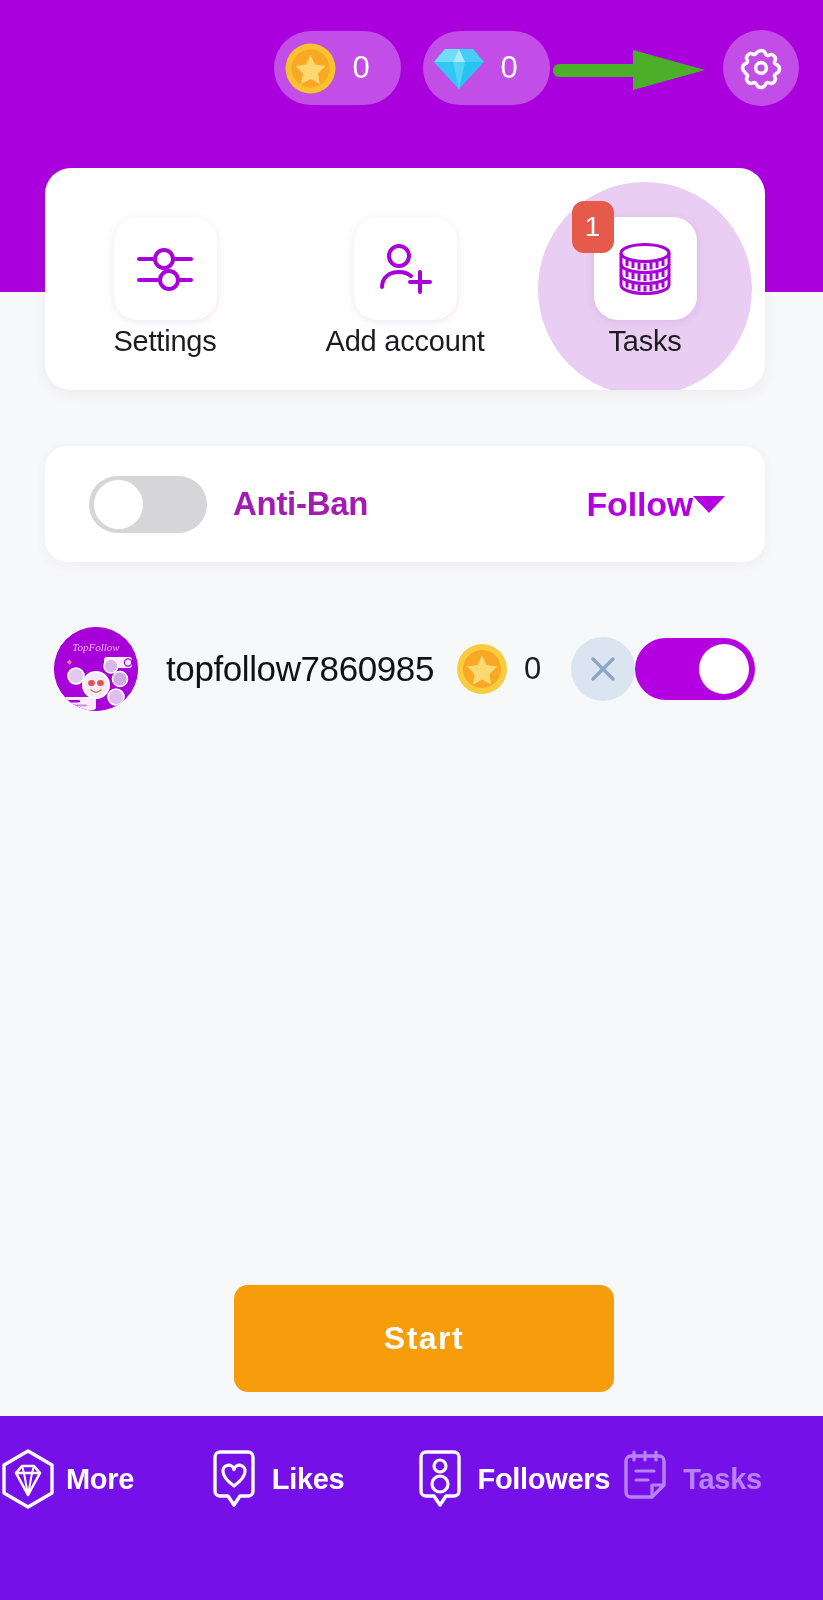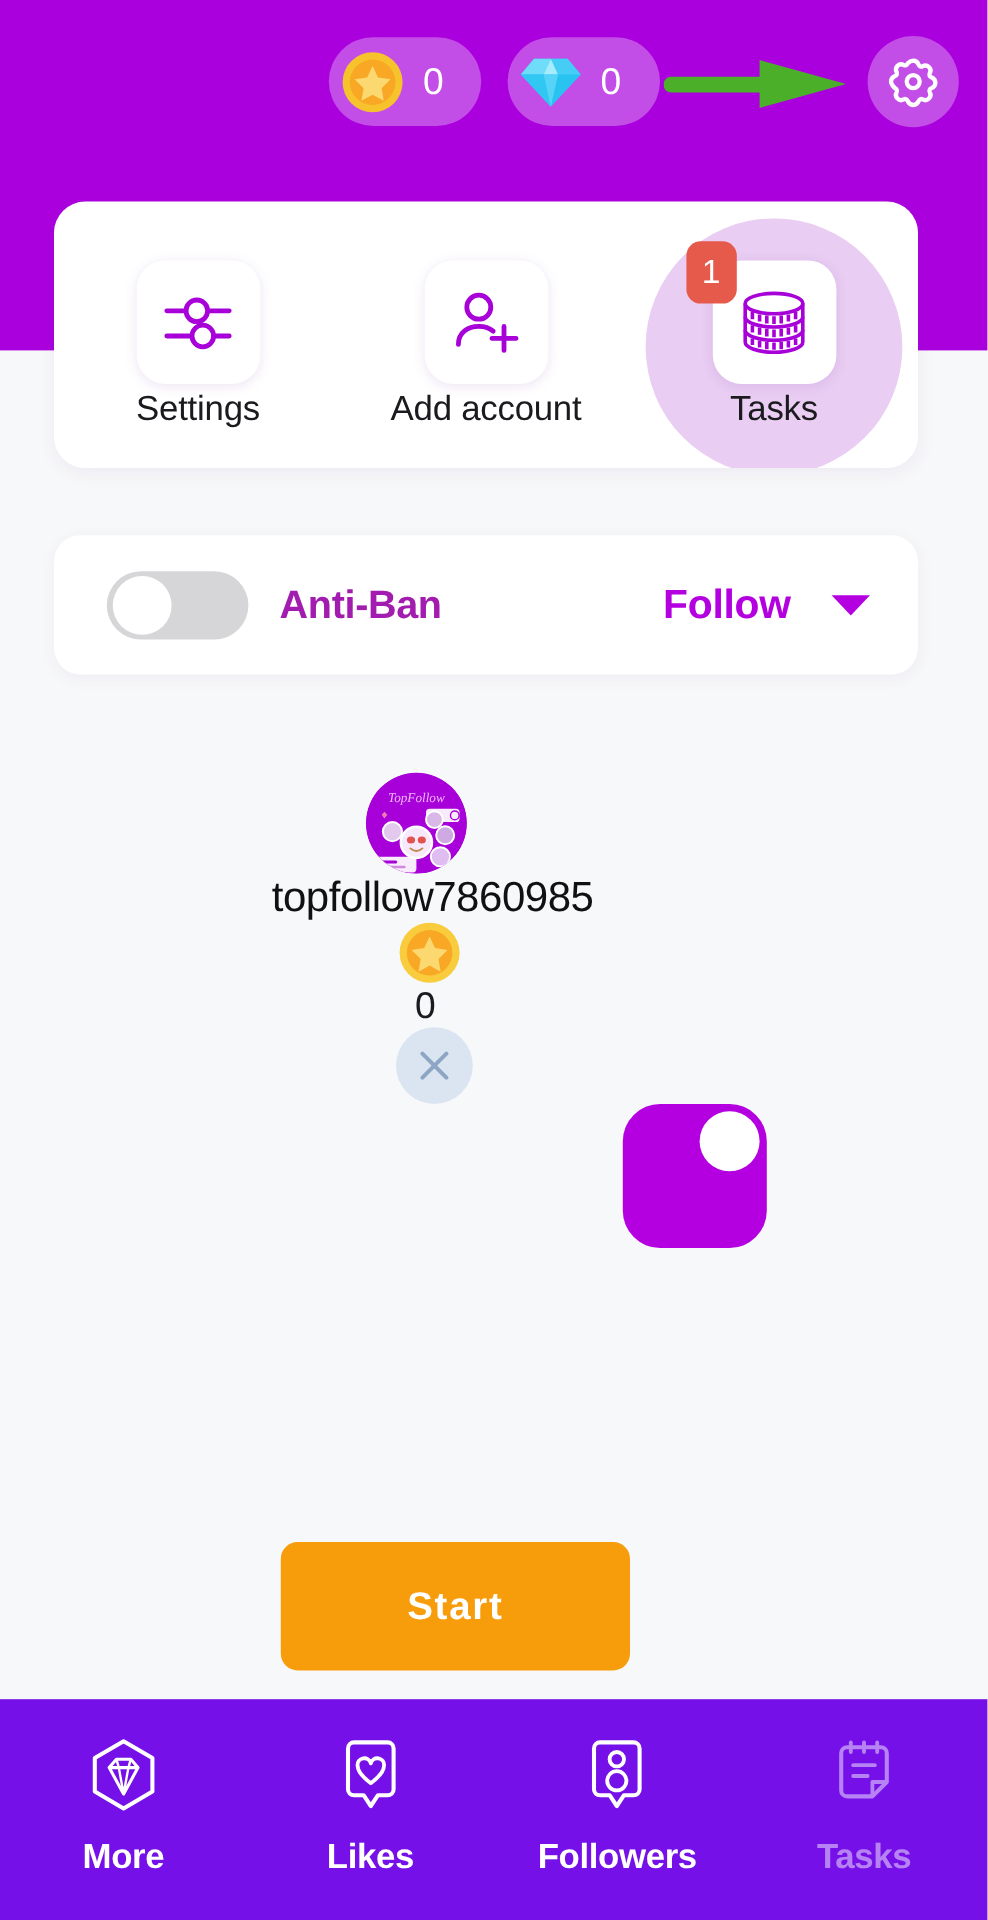--- a/index.html
+++ b/index.html
@@ -198,47 +198,45 @@
     font-size: 33px;
     color: #a21caf;
     font-weight: 700;
     letter-spacing: -0.3px;
   }
 
   .mode-wrap {
     margin-left: auto;
     display: flex;
     align-items: center;
-    gap: 34px;
   }
   .mode-value {
     font-size: 34px;
     color: #b400e0;
     font-weight: bold;
     letter-spacing: -0.2px;
   }
   .caret {
     width: 0; height: 0;
     border-left: 16px solid transparent;
     border-right: 16px solid transparent;
     border-top: 17px solid #b400e0;
   }
 
   
   .account-row {
     position: absolute;
-    top: 644px;
+    top: 619px;
     left: 0;
     width: 691px;
     height: 100px;
     display: flex;
     align-items: center;
     padding: 0 52px 0 54px;
     z-index: 2;
-    flex-direction: column;
   }
 
   .avatar {
     width: 84px; height: 84px;
     border-radius: 50%;
     flex: 0 0 84px;
     overflow: hidden;
     position: relative;
     background: #a800d8;
   }
@@ -287,21 +285,21 @@
     width: 50px; height: 50px;
     border-radius: 50%;
     background: #ffffff;
   }
 
   
   .start-btn {
     position: absolute;
     top: 1285px;
     left: 234px;
-    width: 291px;
+    width: 380px;
     height: 107px;
     border-radius: 14px;
     background: #f79d0c;
     border: none;
     color: #ffffff;
     font-size: 32px;
     font-weight: bold;
     letter-spacing: 1.5px;
     font-family: "Liberation Sans", sans-serif;
     display: flex;
@@ -320,23 +318,22 @@
     background: #7510e8;
     display: flex;
     align-items: flex-start;
     padding-top: 32px;
     z-index: 5;
   }
 
   .nav-item {
     flex: 1;
     display: flex;
-    flex-direction: column;
-    align-items: center;
-    gap: 22px;
+    align-items: center;
+    gap: 10px;
   }
   .nav-item.dim { opacity: 0.48; }
 
   .nav-label {
     font-size: 29px;
     color: #ffffff;
     font-weight: bold;
     letter-spacing: -0.3px;
   }
 

